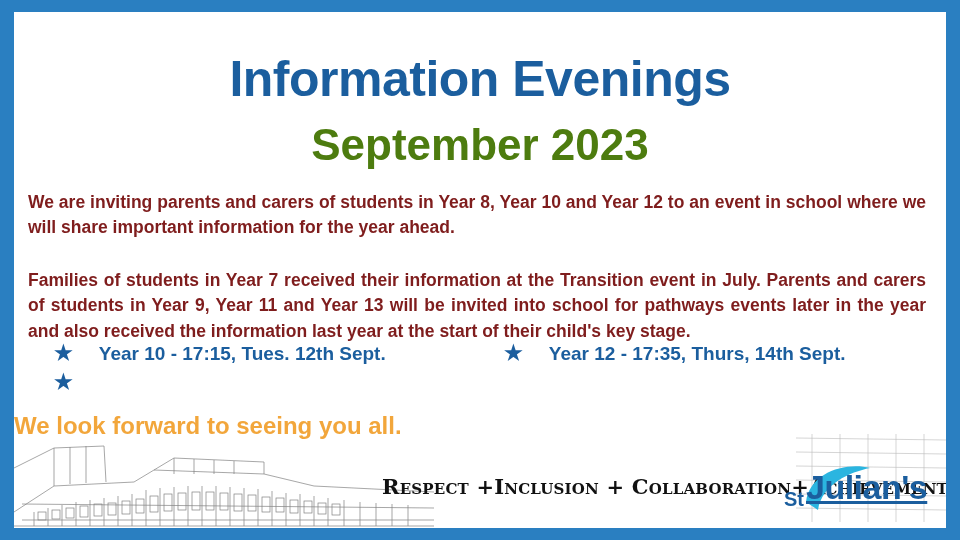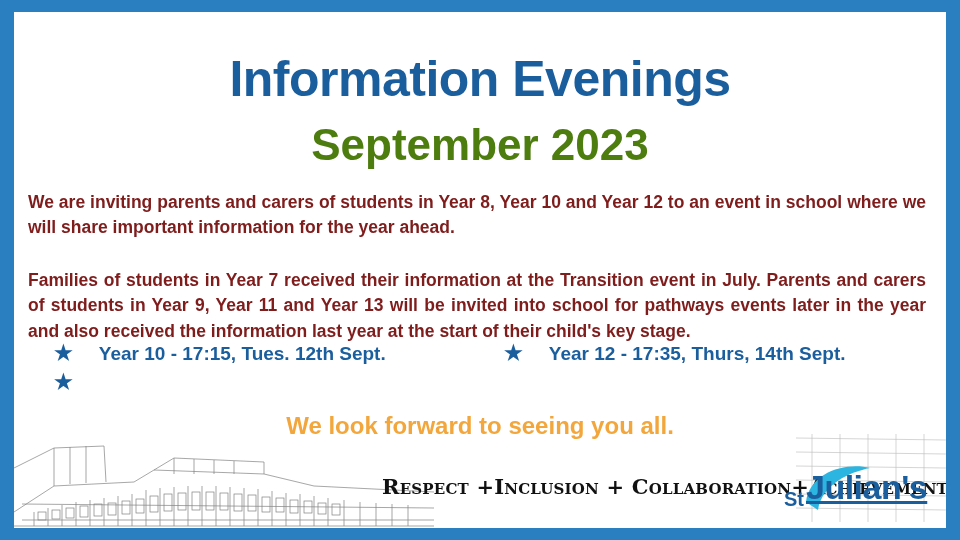--- a/index.html
+++ b/index.html
@@ -105,21 +105,21 @@
     line-height: 1;
   }
   .ev-a { width: 450px; }
   .ev-b { width: 400px; }
 
   .closing {
     position: absolute;
     top: 400px;
     left: 0;
     width: 932px;
-    text-align: center;
+    text-align: left;
     font-size: 24px;
     font-weight: bold;
     color: #f2a63b;
   }
 
   .motto {
     position: absolute;
     left: 368px;
     top: 462px;
     font-family: "DejaVu Serif", serif;

